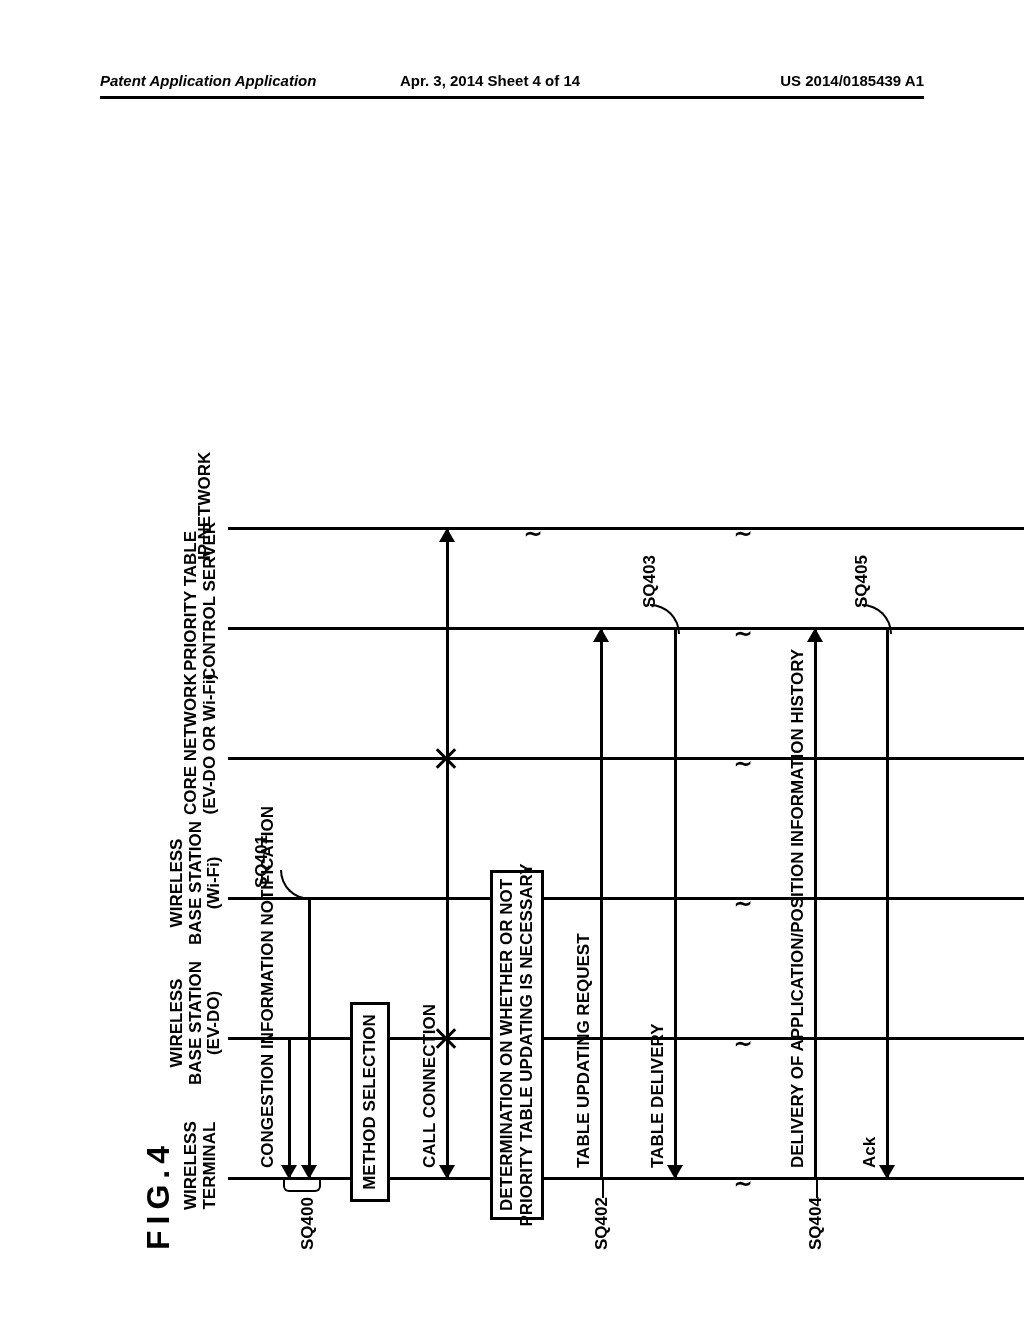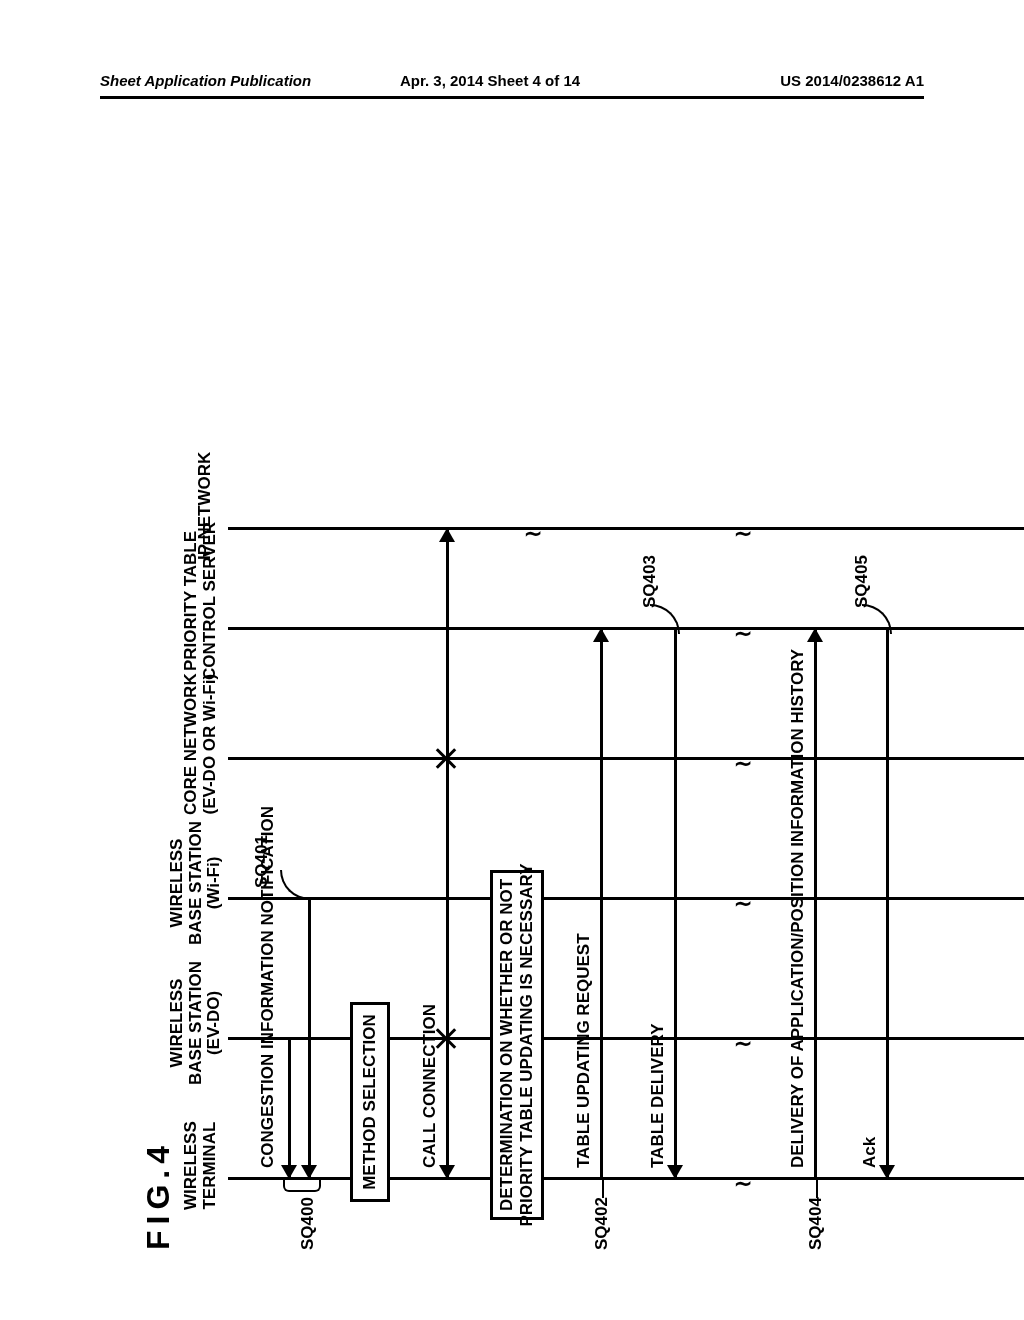--- a/index.html
+++ b/index.html
@@ -175,23 +175,23 @@
     border-left: none;
     border-top: none;
     border-radius: 0 0 30px 0;
   }
 </style>
 </head>
 <body>
 
 <div class="page">
 
-  <div class="header-left">Sheet Application Publication</div>
+  <div class="header-left">Patent Application Application</div>
   <div class="header-center">Apr. 3, 2014   Sheet 4 of 14</div>
-  <div class="header-right">US 2014/0238612 A1</div>
+  <div class="header-right">US 2014/0185439 A1</div>
   <div class="top-rule"></div>
 
   <div class="diagram-outer">
     <div class="diagram-inner">
 
       <div class="fig-label">FIG.4</div>
 
       <div class="actor-label" style="left:40px; top:42px;">WIRELESS
 TERMINAL</div>
       <div class="actor-label" style="left:165px; top:28px;">WIRELESS

